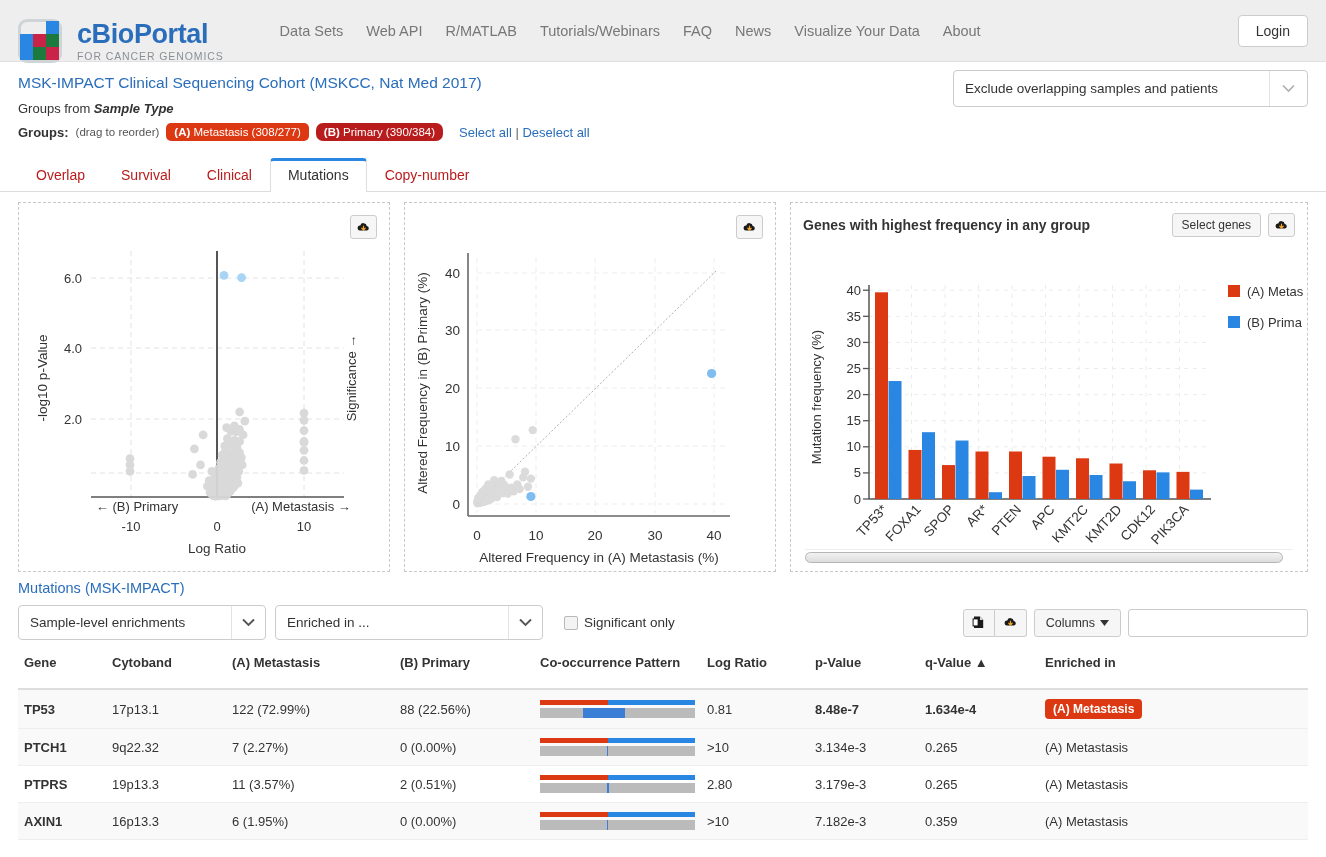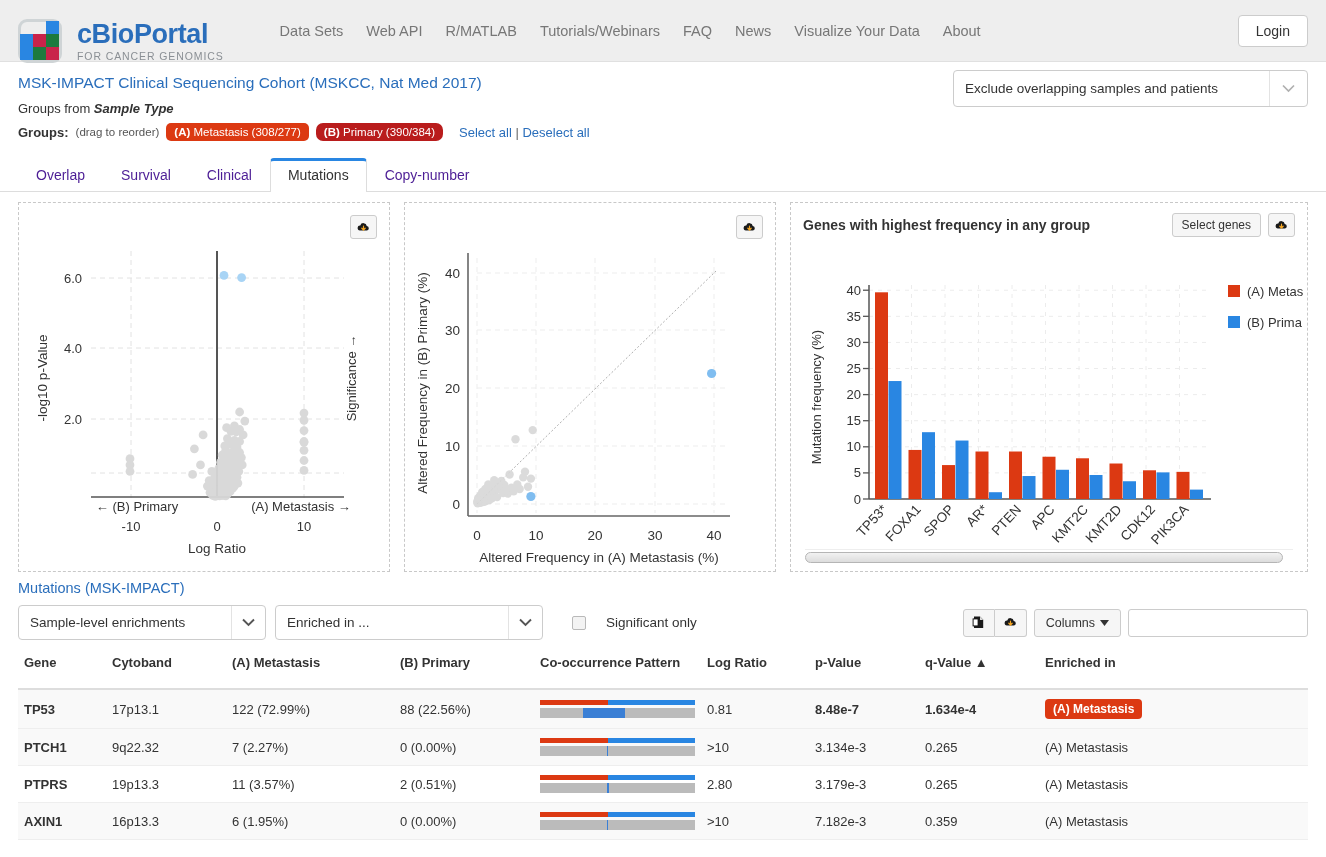--- a/index.html
+++ b/index.html
@@ -66,21 +66,21 @@
   .cohort-select .cs-text { flex:1; padding:0 11px; font-size:13.5px; color:#333; }
   .cohort-select .cs-arrow {
     width:38px; height:100%; display:flex; align-items:center; justify-content:center;
     border-left:1px solid #e3e3e3; color:#aaa; font-size:11px;
   }
 
   
   .tabs { display:flex; align-items:flex-end; padding:0 18px; margin-top:16px;
           border-bottom:1px solid #ddd; height:35px; }
   .tab {
-    padding:8px 17px 9px 17px; font-size:14px; color:#4c1d95; cursor:pointer;
+    padding:8px 17px 9px 17px; font-size:14px; color:#b91c1c; cursor:pointer;
     border:1px solid transparent; border-bottom:none; position:relative; top:1px;
   }
   .tab.active {
     background:#fff; color:#333; border-color:#ddd;
     border-top:3px solid #2986e2; border-radius:4px 4px 0 0;
     padding-top:6px;
   }
 
   
   .chart-row { display:flex; gap:14px; padding:10px 18px 0 18px; }
@@ -130,21 +130,21 @@
   }
   .sel-box .sb-text { padding:0 11px; font-size:13.5px; color:#333; white-space:nowrap; }
   .sel-box .sb-arrow {
     width:34px; height:100%; display:flex; align-items:center; justify-content:center;
     border-left:1px solid #e3e3e3; color:#666; font-size:11px;
   }
   .sel-enrich { width:248px; }
   .sel-enrich .sb-text { flex:1; }
   .sel-filter { width:268px; }
   .sel-filter .sb-text { flex:1; }
-  .chk-wrap { display:flex; align-items:center; gap:20px; margin-left:20px; cursor:pointer; }
+  .chk-wrap { display:flex; align-items:center; gap:6px; margin-left:12px; cursor:pointer; }
   .chk {
     width:14px; height:14px; border:1px solid #b9b9b9; background:#f3f3f3;
     border-radius:2px;
   }
   .chk-label { font-size:13.5px; color:#333; }
 
   .toolbar-right { margin-left:auto; display:flex; align-items:center; gap:7px; }
   .btn-group { display:flex; }
   .btn-group .icon-btn { width:32px; height:28px; border-radius:0; }
   .btn-group .icon-btn:first-child { border-radius:3px 0 0 3px; }

